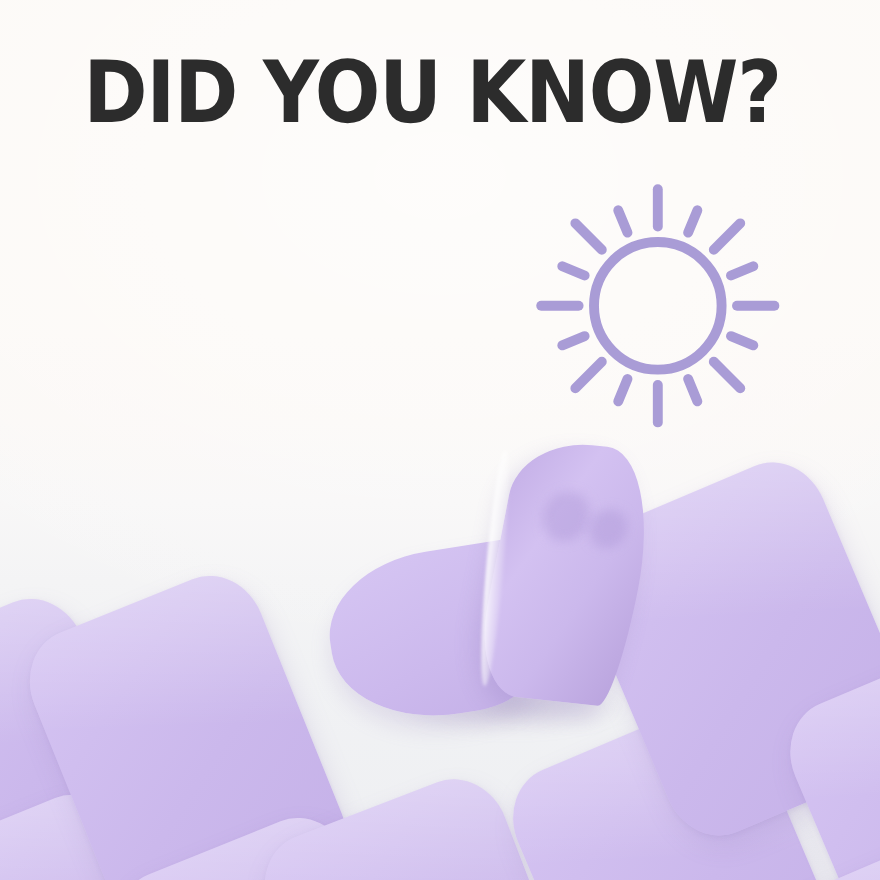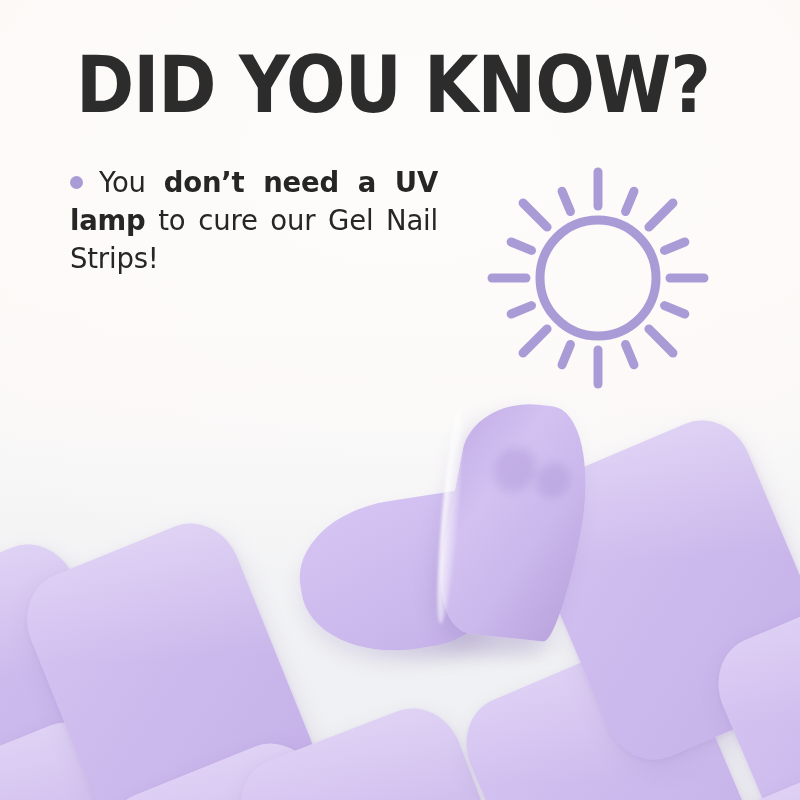--- a/index.html
+++ b/index.html
@@ -223,23 +223,20 @@
       <div class="curl-edge"></div>
     </div>
   </div>
 
   <div class="content">
 
     <h1 class="title">DID YOU KNOW?</h1>
 
     <div class="bullets">
 
-      <p class="bullet-item">
-        <span class="dot"></span><span>You </span><b>don’t need a UV lamp</b><span> to cure our Gel Nail Strips!</span>
-      </p>
 
 
     </div>
 
     <svg class="sun" viewBox="0 0 222 222">
       <circle id="sun-disc" cx="111" cy="111" r="58" fill="none" stroke="#A99CD6" stroke-width="9"></circle>
       <g id="sun-rays" stroke="#A99CD6" stroke-width="9" stroke-linecap="round">
           <line x1="111.00" y1="39.00" x2="111.00" y2="5.00"></line>
           <line x1="138.55" y1="44.48" x2="146.97" y2="24.16"></line>
           <line x1="161.91" y1="60.09" x2="185.95" y2="36.05"></line>

